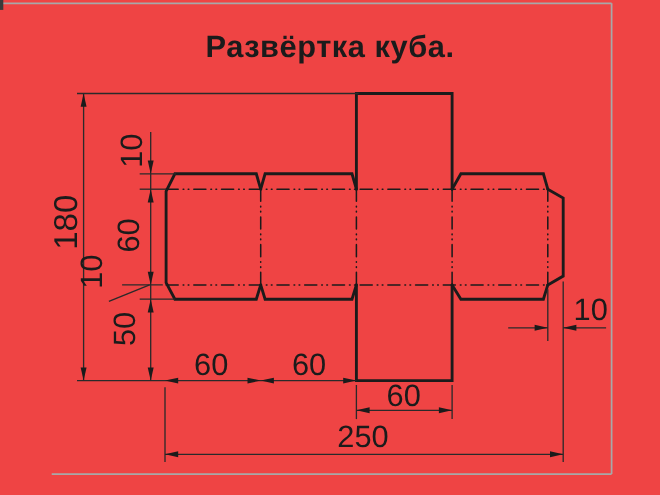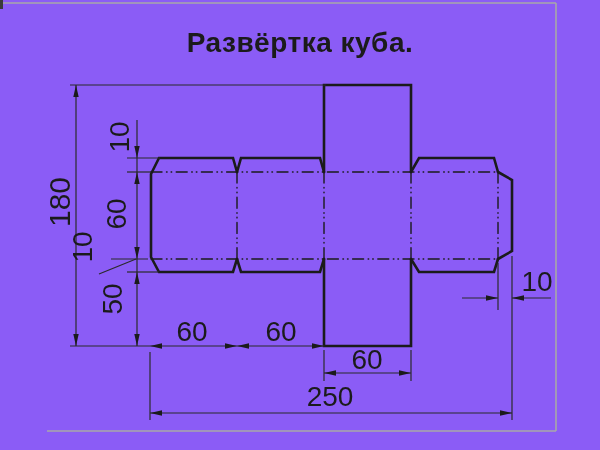--- a/index.html
+++ b/index.html
@@ -1,19 +1,19 @@
 <!DOCTYPE html>
 <html><head>
 <meta charset="utf-8">
 <style>
   html,body{margin:0;padding:0;background:#ffffff;}
   .page{
     position:relative;
     width:600px;height:450px;
-    background:#8b5cf6;
+    background:#ef4444;
     overflow:hidden;
     font-family:"Liberation Sans","DejaVu Sans",sans-serif;
   }
   svg{display:block;}
   text{
     font-family:"Liberation Sans","DejaVu Sans",sans-serif;
     fill:#1b1b1b;
   }
   .title-text{font-size:28px;font-weight:600;letter-spacing:0.5px;}
   .dim-text{font-size:28px;}

